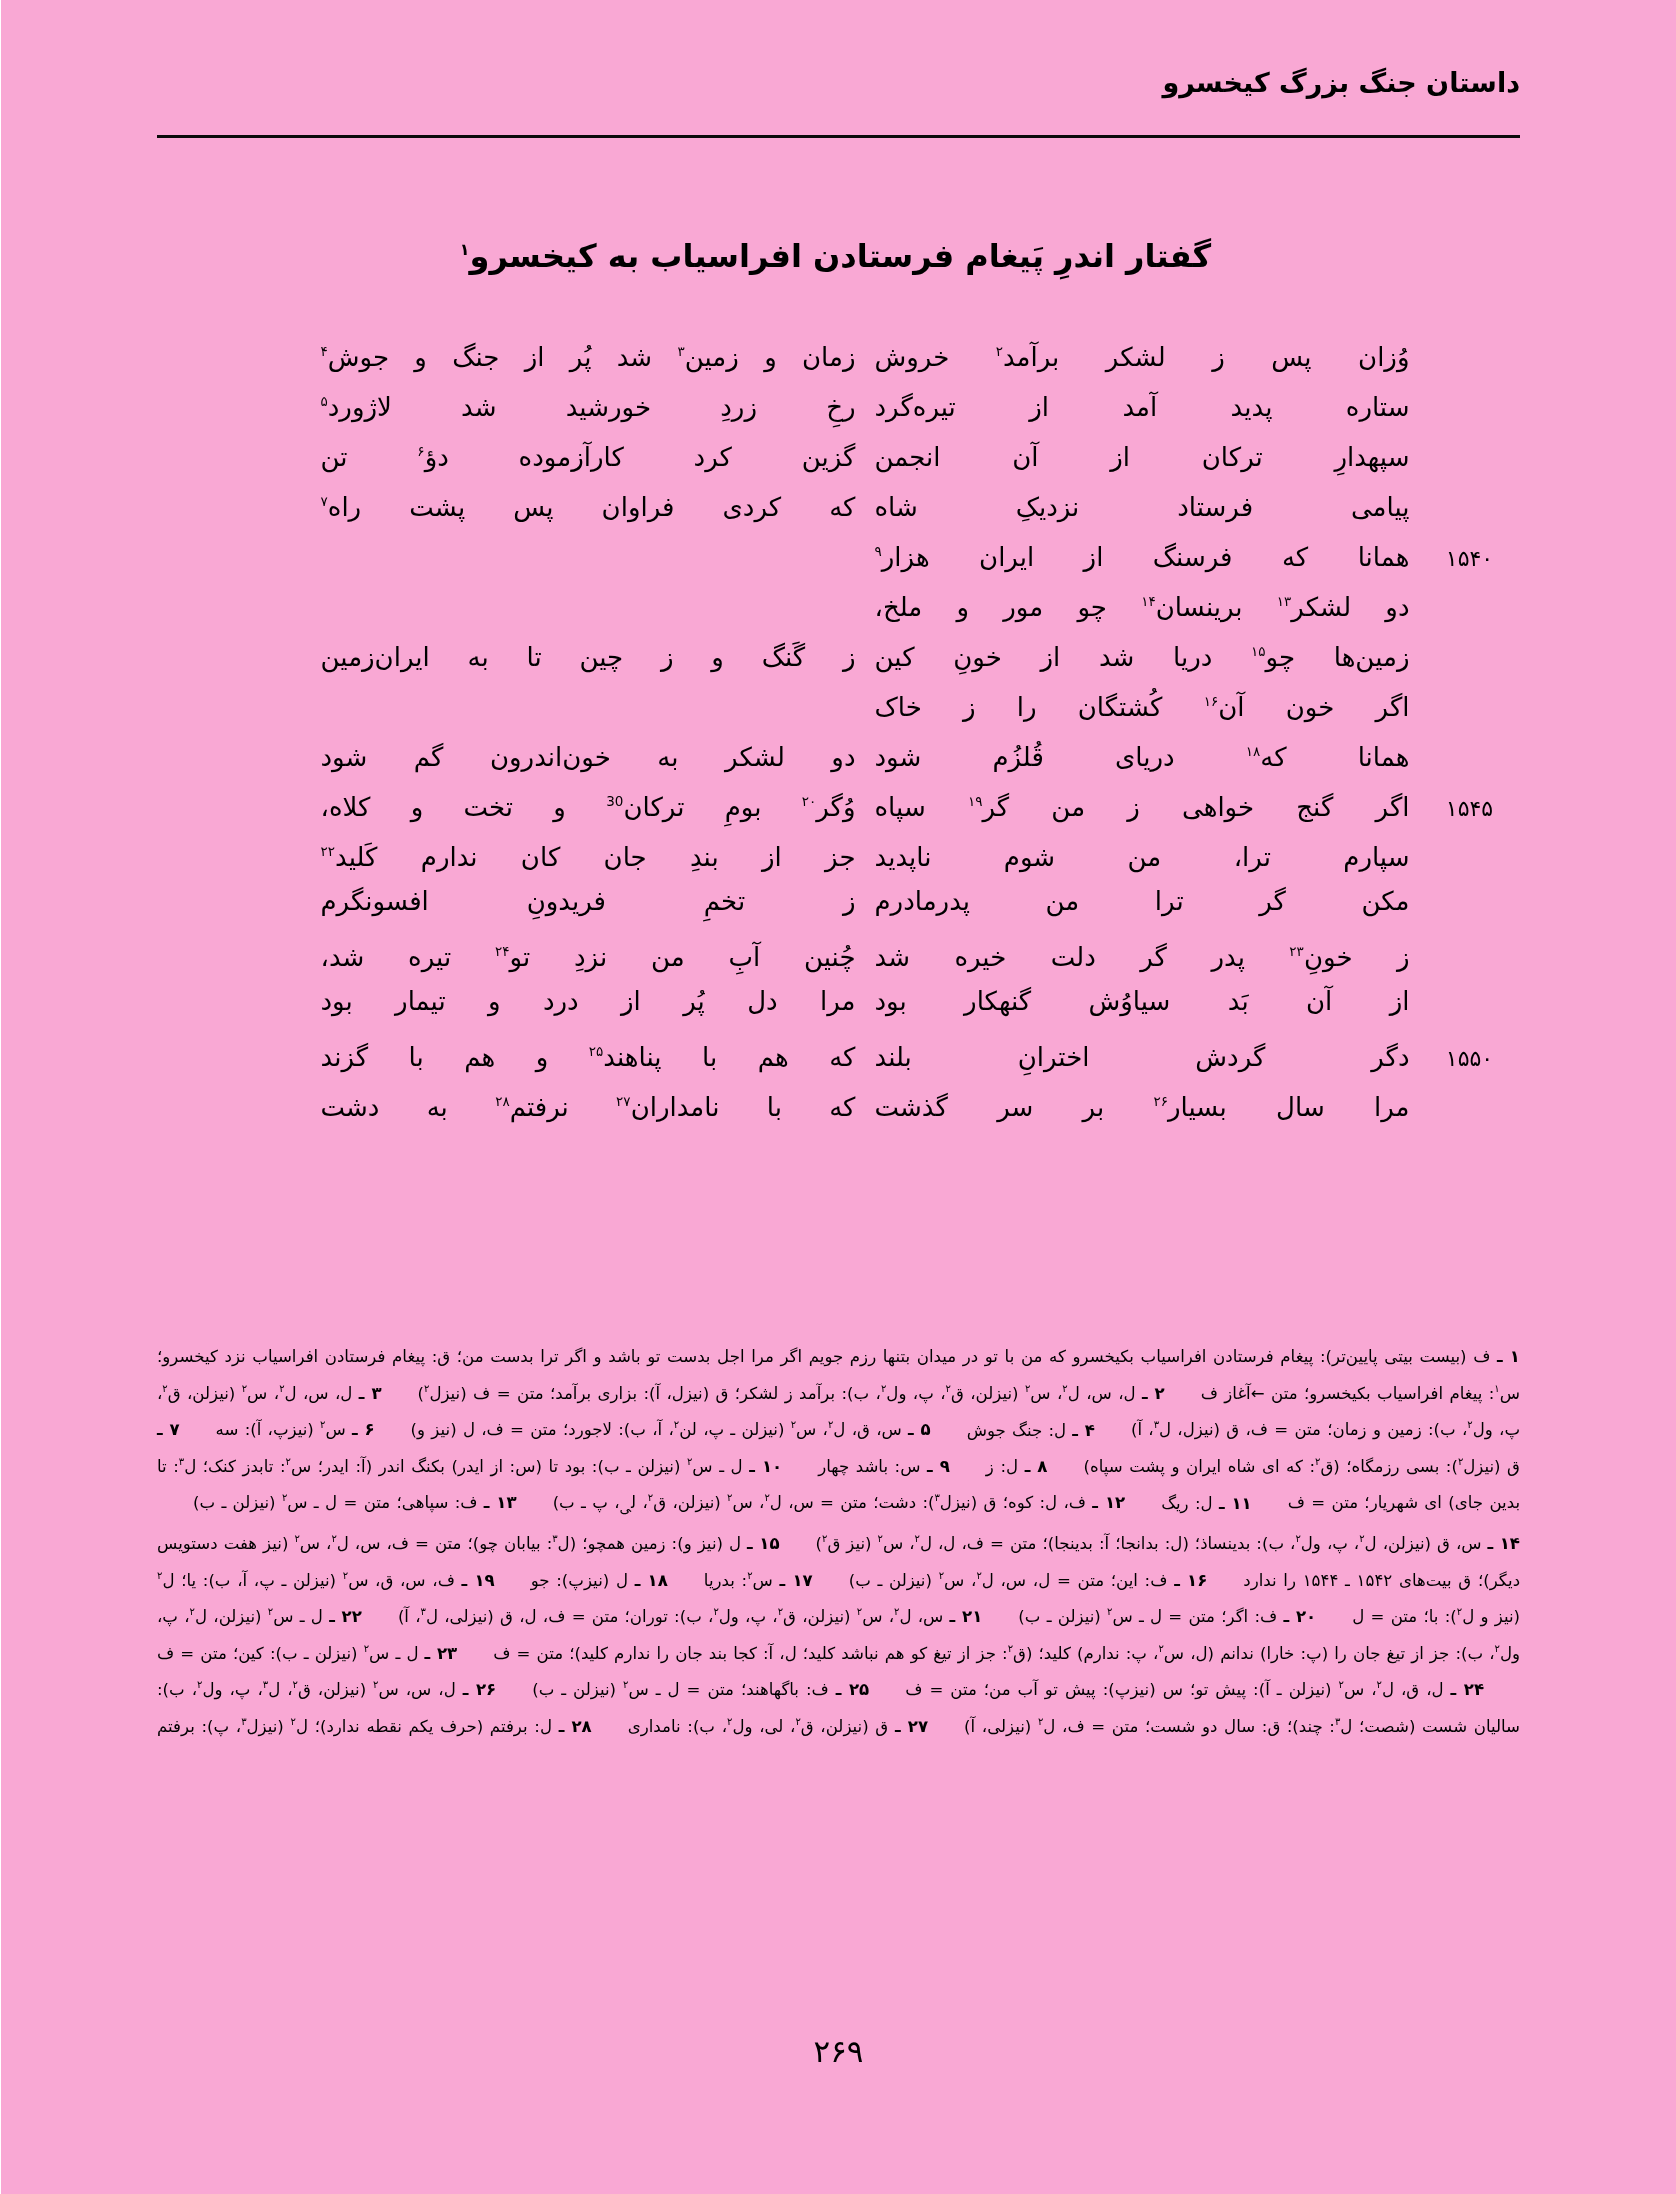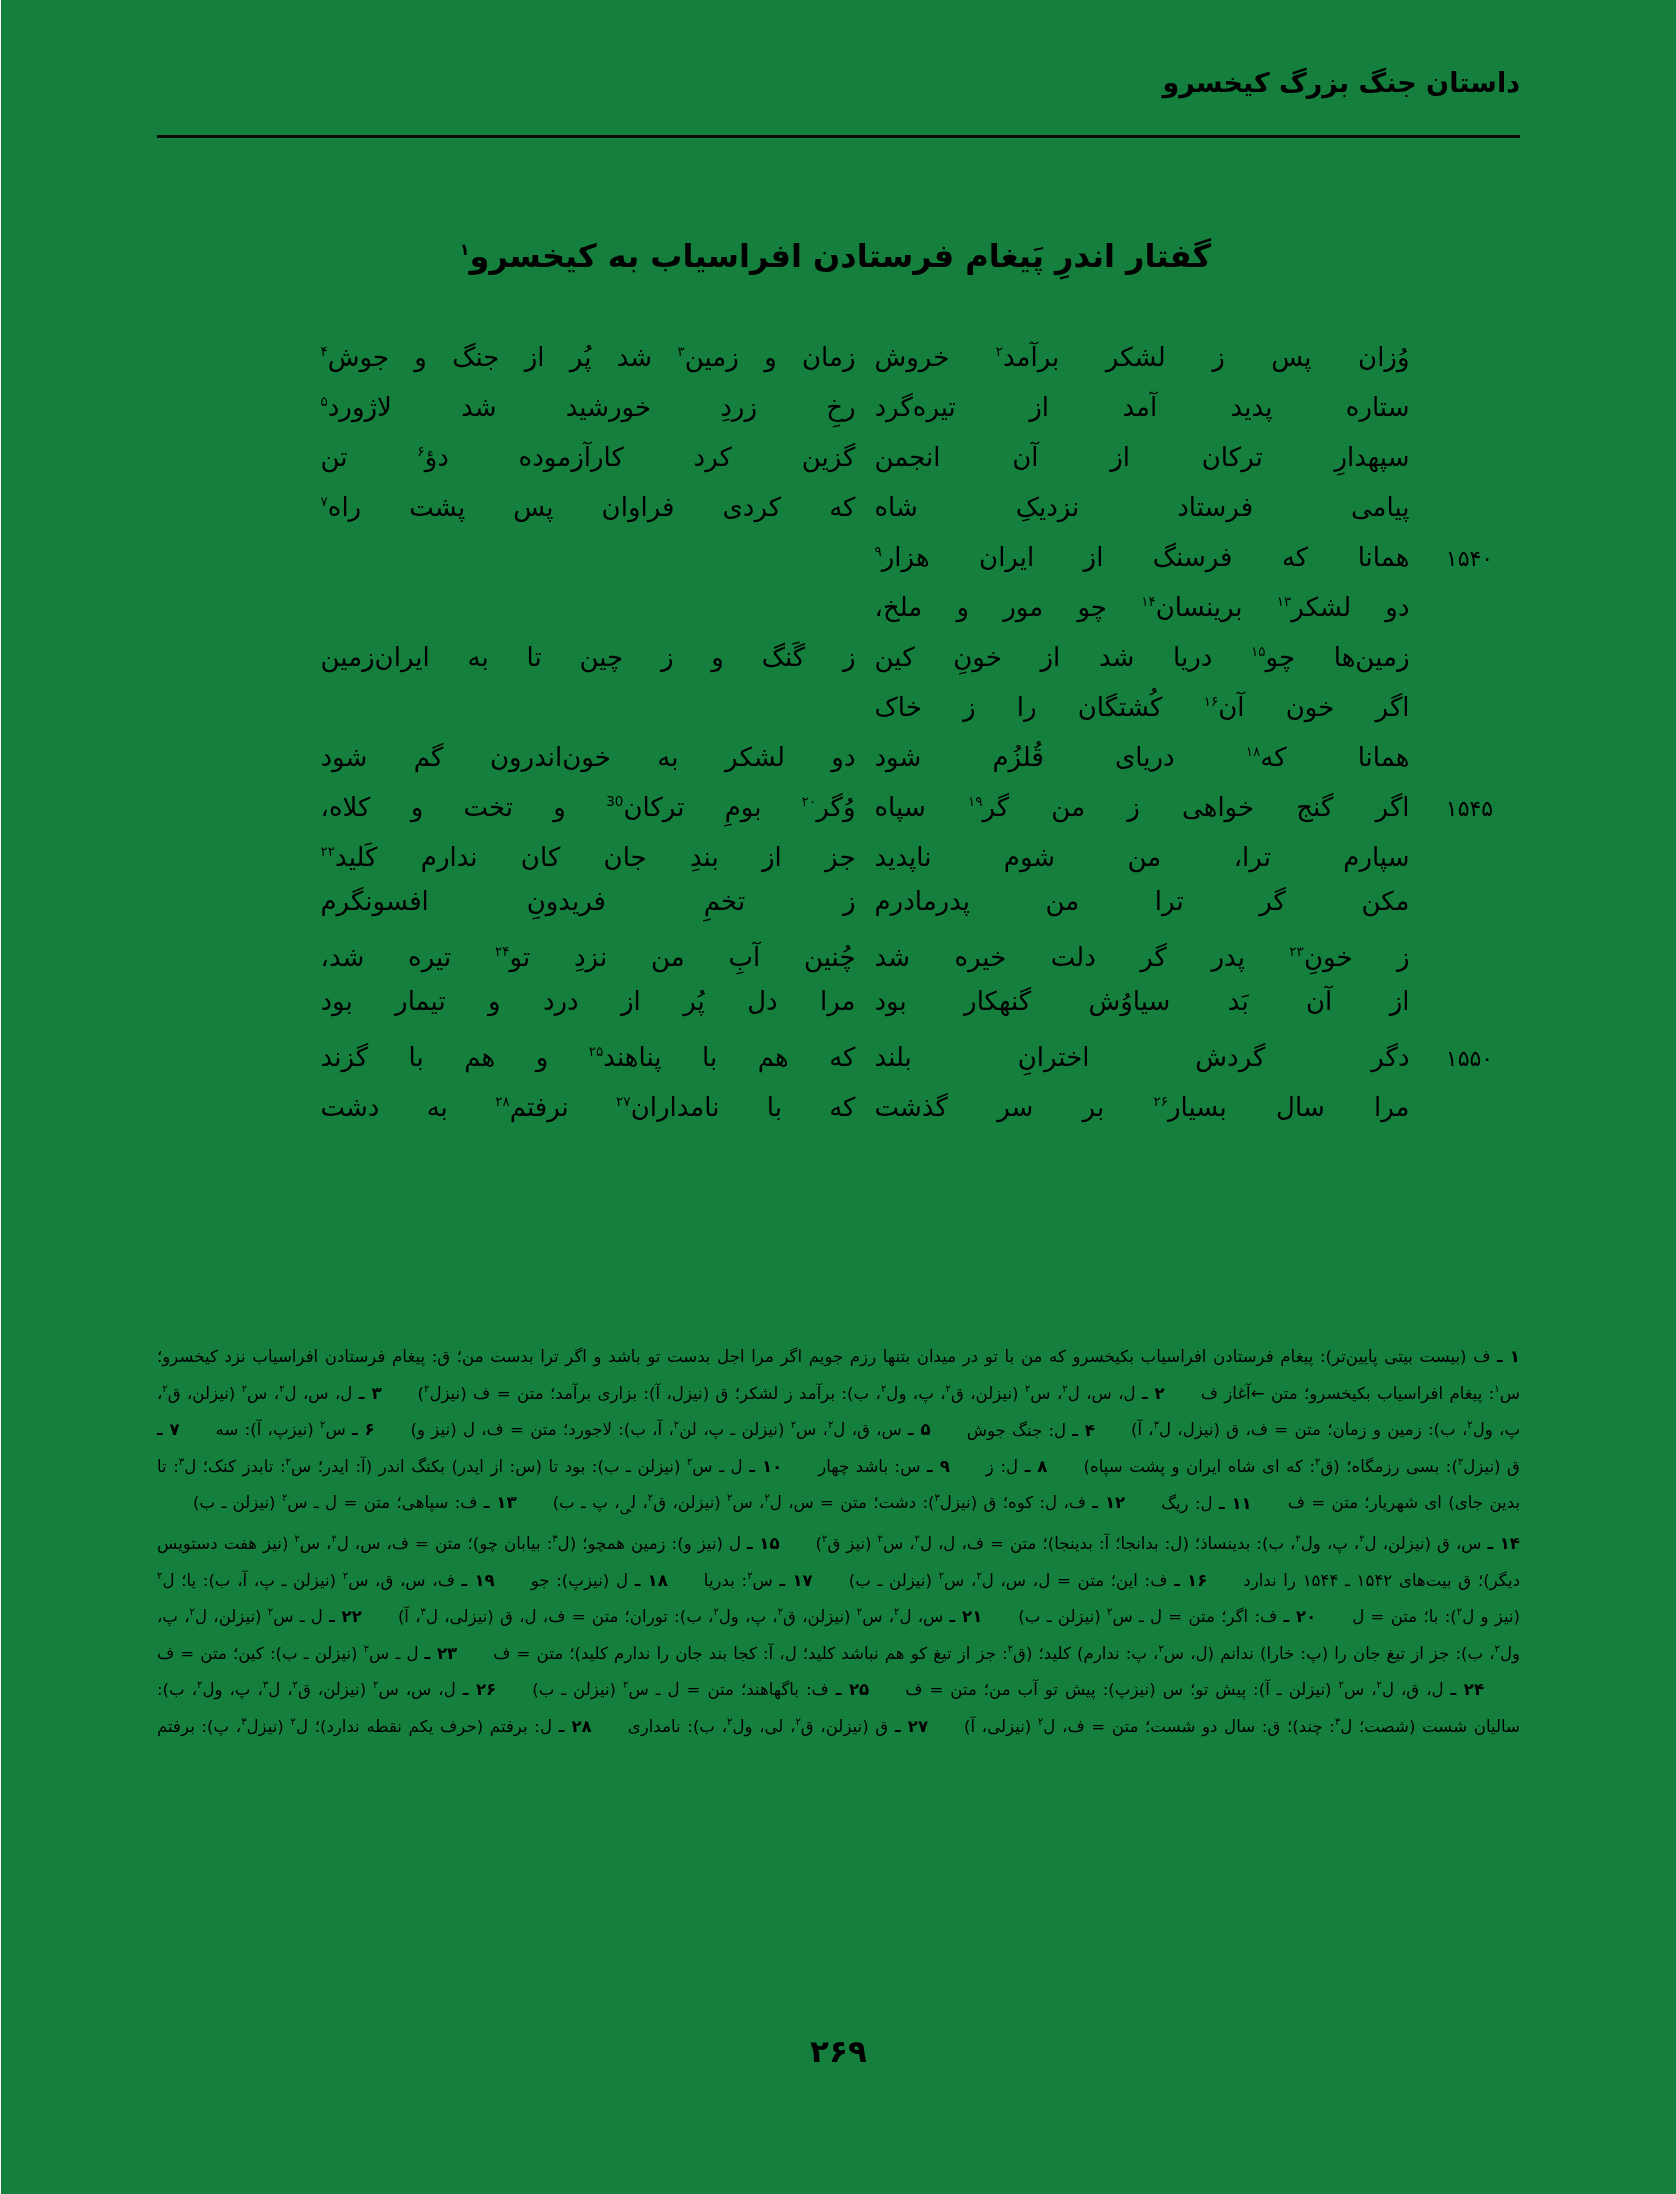--- a/index.html
+++ b/index.html
@@ -7,21 +7,21 @@
   body{
     width:1677px;height:2194px;
     font-family:"DejaVu Sans","Liberation Sans",sans-serif;
     color:#000000;
     direction:rtl;
     position:relative;
     overflow:hidden;
   }
   .page{
     position:absolute;inset:0;
-    background:#15803d;
+    background:#f9a8d4;
   }
 
   
   .header{
     position:absolute;
     top:65px;right:157px;left:157px;
     height:47px;
   }
   .header-title{
     font-size:27px;
@@ -106,21 +106,21 @@
   .footnotes sup{font-size:10px;vertical-align:super;}
   .fn-gap{display:inline-block;width:36px;}
 
   
   .page-number{
     position:absolute;
     bottom:125px;
     left:0;right:0;
     text-align:center;
     font-size:31px;
-    font-weight:700;
+    font-weight:400;
     letter-spacing:1.4px;
   }
 </style>
 </head>
 <body>
 
 <div class="page">
 
   <div class="header">
     <div class="header-title">داستان جنگ بزرگ کیخسرو</div>

